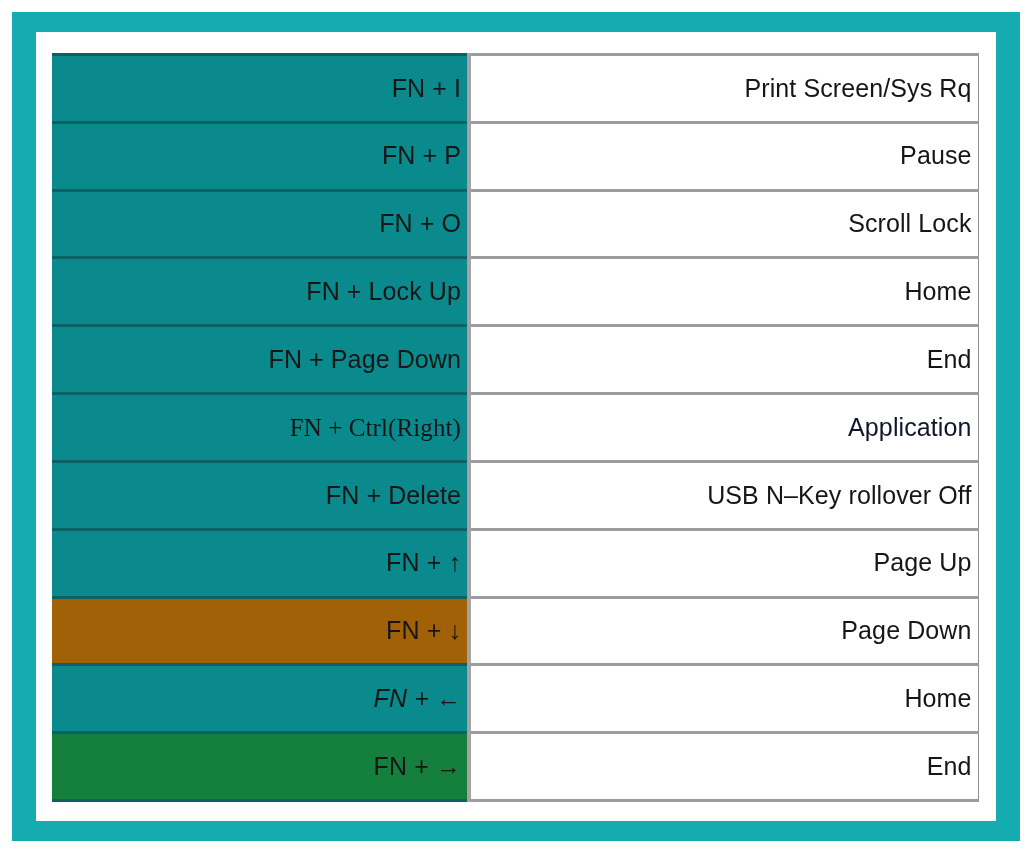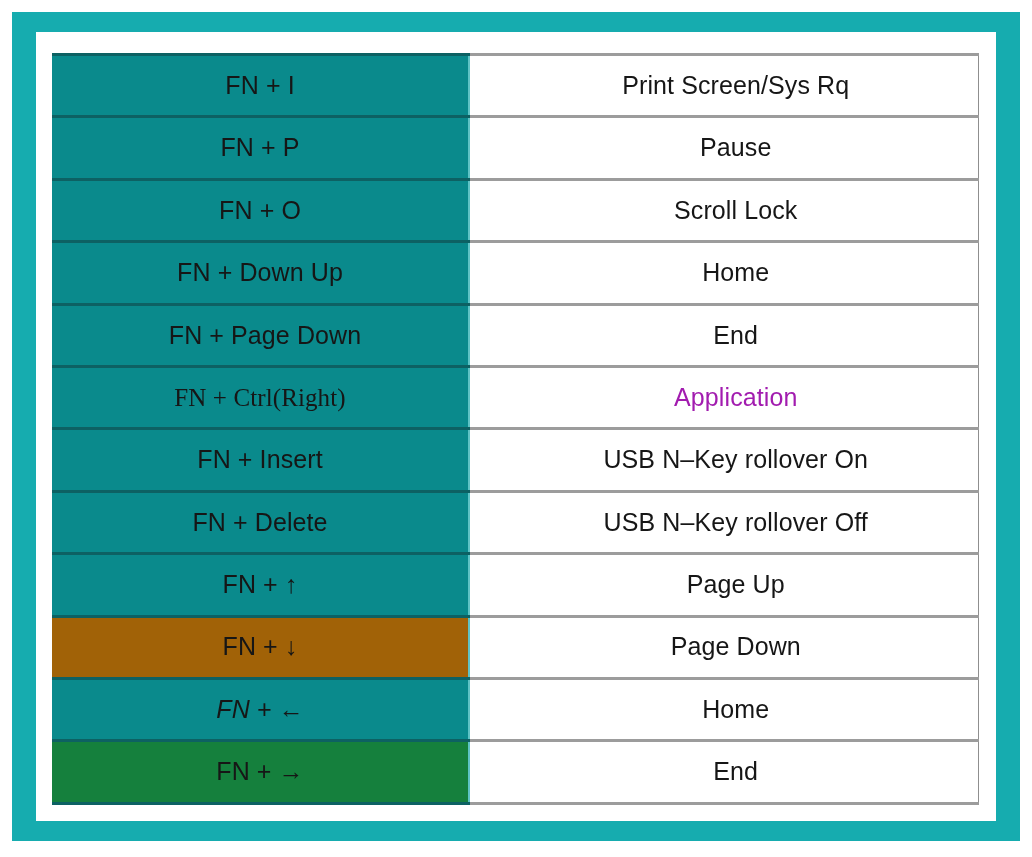--- a/index.html
+++ b/index.html
@@ -46,21 +46,21 @@
     border-collapse: collapse;
     table-layout: fixed;
   }
 
   .shortcut-table tr {
     height: 62.4px;
   }
 
   .shortcut-table td {
     padding: 0 6px;
-    text-align: center;
+    text-align: right;
     vertical-align: middle;
     color: #161616;
     font-size: 25px;
     line-height: 1.1;
     letter-spacing: 0.1px;
     box-sizing: border-box;
     overflow: hidden;
     white-space: nowrap;
   }
 
@@ -70,21 +70,21 @@
     background: #0a8a8c;
     border-top: 3px solid #0d6163;
     border-right: 2px solid #5fc3c5;
   }
 
   
   .shortcut-table td.action {
     width: 509px;
     background: #ffffff;
     border-top: 3px solid #9c9c9c;
-    border-left: 1px solid #a3a3a3;
+    border-left: 4px solid #a3a3a3;
     border-right: 1px solid #8f8f8f;
     padding-left: 30px;
   }
 
   .shortcut-table tr:last-child td.combo {
     border-bottom: 3px solid #0d6163;
   }
   .shortcut-table tr:last-child td.action {
     border-bottom: 3px solid #9c9c9c;
   }
@@ -104,34 +104,30 @@
       </tr>
       <tr>
         <td class="combo" style="background: rgb(10, 138, 140); color: rgb(22, 22, 22);">FN + P</td>
         <td class="action" style="background: rgb(255, 255, 255); color: rgb(22, 22, 22);">Pause</td>
       </tr>
       <tr>
         <td class="combo" style="background: rgb(10, 138, 140); color: rgb(22, 22, 22);">FN + O</td>
         <td class="action" style="background: rgb(255, 255, 255); color: rgb(22, 22, 22);">Scroll Lock</td>
       </tr>
       <tr>
-        <td class="combo" style="background: rgb(10, 138, 140); color: rgb(22, 22, 22);">FN + Down Up</td>
+        <td class="combo" style="background: rgb(10, 138, 140); color: rgb(22, 22, 22);">FN + Lock Up</td>
         <td class="action" style="background: rgb(255, 255, 255); color: rgb(22, 22, 22);">Home</td>
       </tr>
       <tr>
         <td class="combo" style="background: rgb(10, 138, 140); color: rgb(22, 22, 22); padding-left: 16px;">FN + Page Down</td>
         <td class="action" style="background: rgb(255, 255, 255); color: rgb(22, 22, 22);">End</td>
       </tr>
       <tr>
         <td class="combo" style="background: rgb(10, 138, 140); color: rgb(22, 22, 22); font-family: Liberation Serif, serif;">FN + Ctrl(Right)</td>
-        <td class="action" style="background: rgb(255, 255, 255); color: #a21caf;">Application</td>
-      </tr>
-      <tr>
-        <td class="combo" style="background: rgb(10, 138, 140); color: rgb(22, 22, 22);">FN + Insert</td>
-        <td class="action" style="background: rgb(255, 255, 255); color: rgb(22, 22, 22);">USB N–Key rollover On</td>
+        <td class="action" style="background: rgb(255, 255, 255); color: #0f172a;">Application</td>
       </tr>
       <tr>
         <td class="combo" style="background: rgb(10, 138, 140); color: rgb(22, 22, 22);">FN + Delete</td>
         <td class="action" style="background: rgb(255, 255, 255); color: rgb(22, 22, 22);">USB N–Key rollover Off</td>
       </tr>
       <tr>
         <td class="combo" style="background: rgb(10, 138, 140); color: rgb(22, 22, 22);">FN + ↑</td>
         <td class="action" style="background: rgb(255, 255, 255); color: rgb(22, 22, 22);">Page Up</td>
       </tr>
       <tr>

